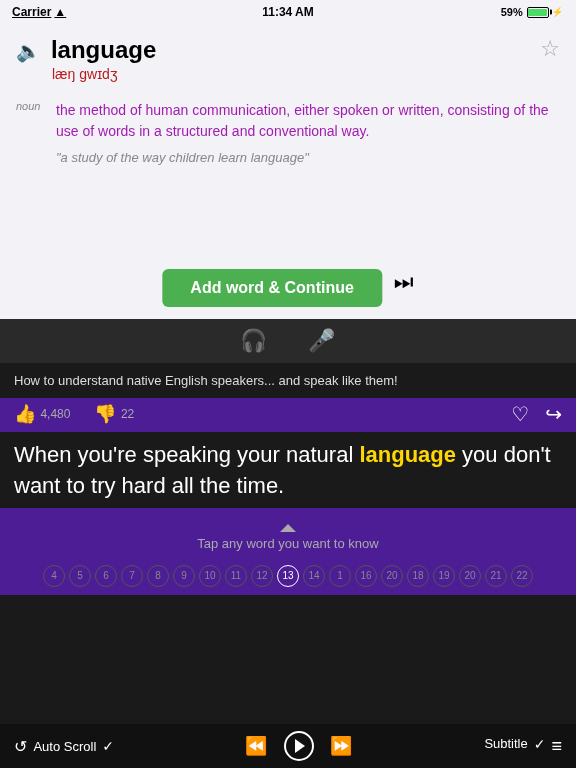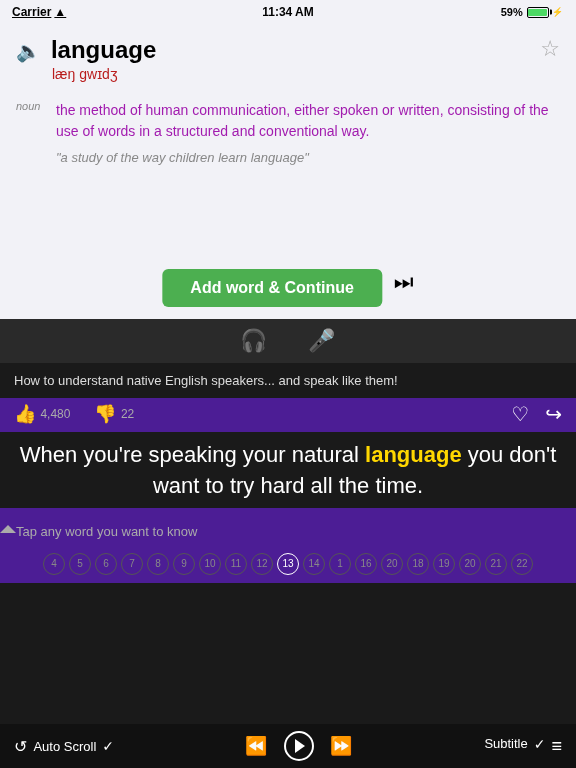--- a/index.html
+++ b/index.html
@@ -195,28 +195,27 @@
     
     .subtitle-area {
       padding: 8px 14px 6px 14px;
       background: #1a1a1a;
     }
     .subtitle-text {
       font-size: 22px;
       font-weight: 400;
       color: #fff;
       line-height: 1.4;
-      text-align: center;
     }
     .highlight-word { color: #ffd700; font-weight: 600; }
 
     
     .tap-hint-area {
       display: flex;
-      flex-direction: row;
+      flex-direction: column;
       align-items: center;
       padding: 16px 0 8px 0;
     }
     .chevron-up {
       width: 0; height: 0;
       border-left: 8px solid transparent;
       border-right: 8px solid transparent;
       border-bottom: 8px solid #aaa;
       margin-bottom: 4px;
     }

